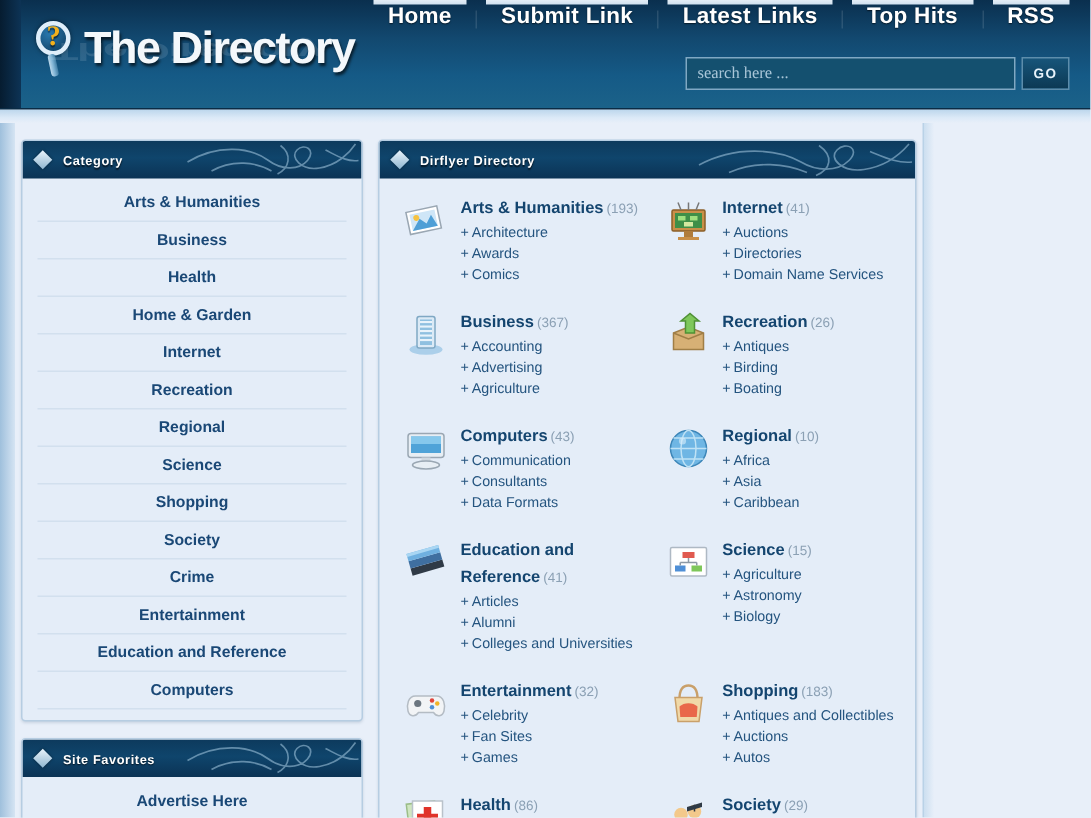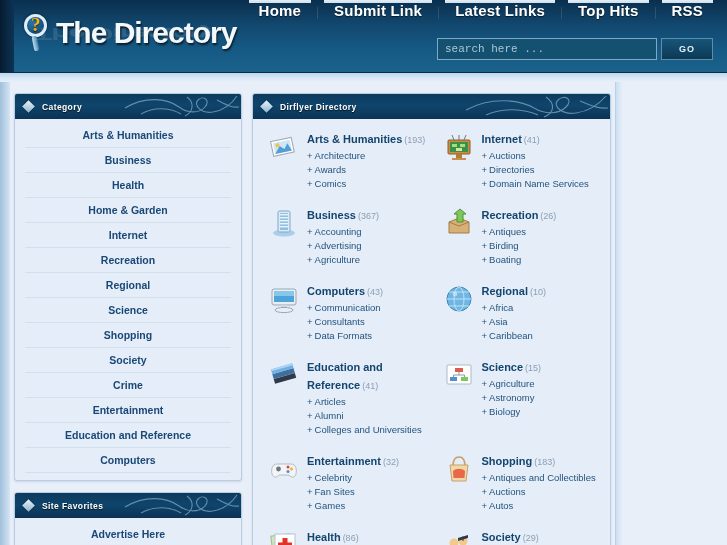--- a/index.html
+++ b/index.html
@@ -129,28 +129,28 @@
     align-items: stretch;
     height: 22px;
   }
   .search-input {
     width: 220px;
     height: 22px;
     border: 1px solid #7fa8c4;
     background: #14506f;
     color: #c7dcea;
     font-size: 11px;
-    font-family: Liberation Mono, monospace;
+    font-family: Liberation Serif, serif;
     padding: 0 7px;
     outline: none;
   }
   .search-input::placeholder { color: #a9c6d8; }
   .go-btn {
     margin-left: 4px;
-    width: 52px;
+    width: 32px;
     border: 1px solid #5d8dab;
     background: linear-gradient(to bottom, #17557a, #0c3954);
     color: #e7f2fa;
     font-size: 9px;
     font-weight: bold;
     letter-spacing: 1px;
     cursor: pointer;
     font-family: "Liberation Sans", sans-serif;
   }
 

